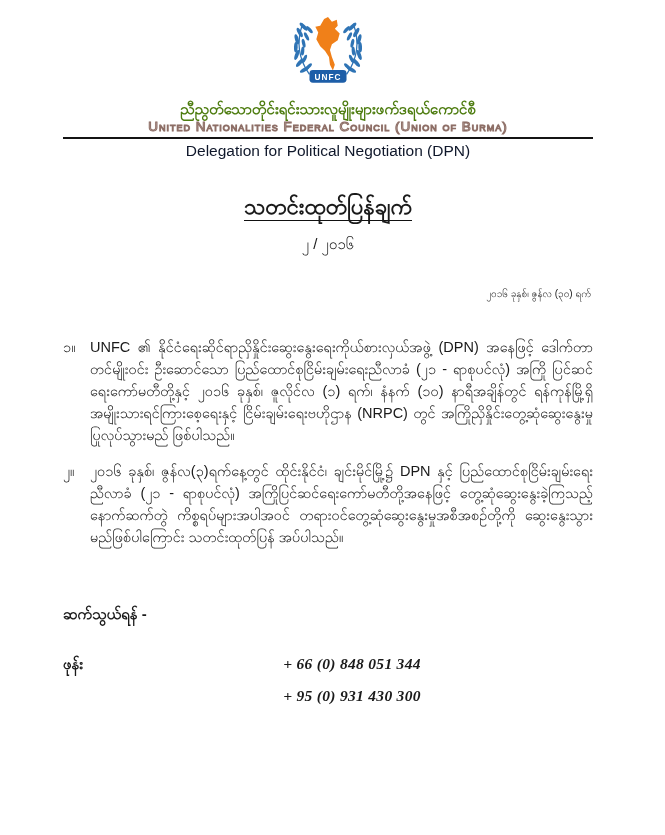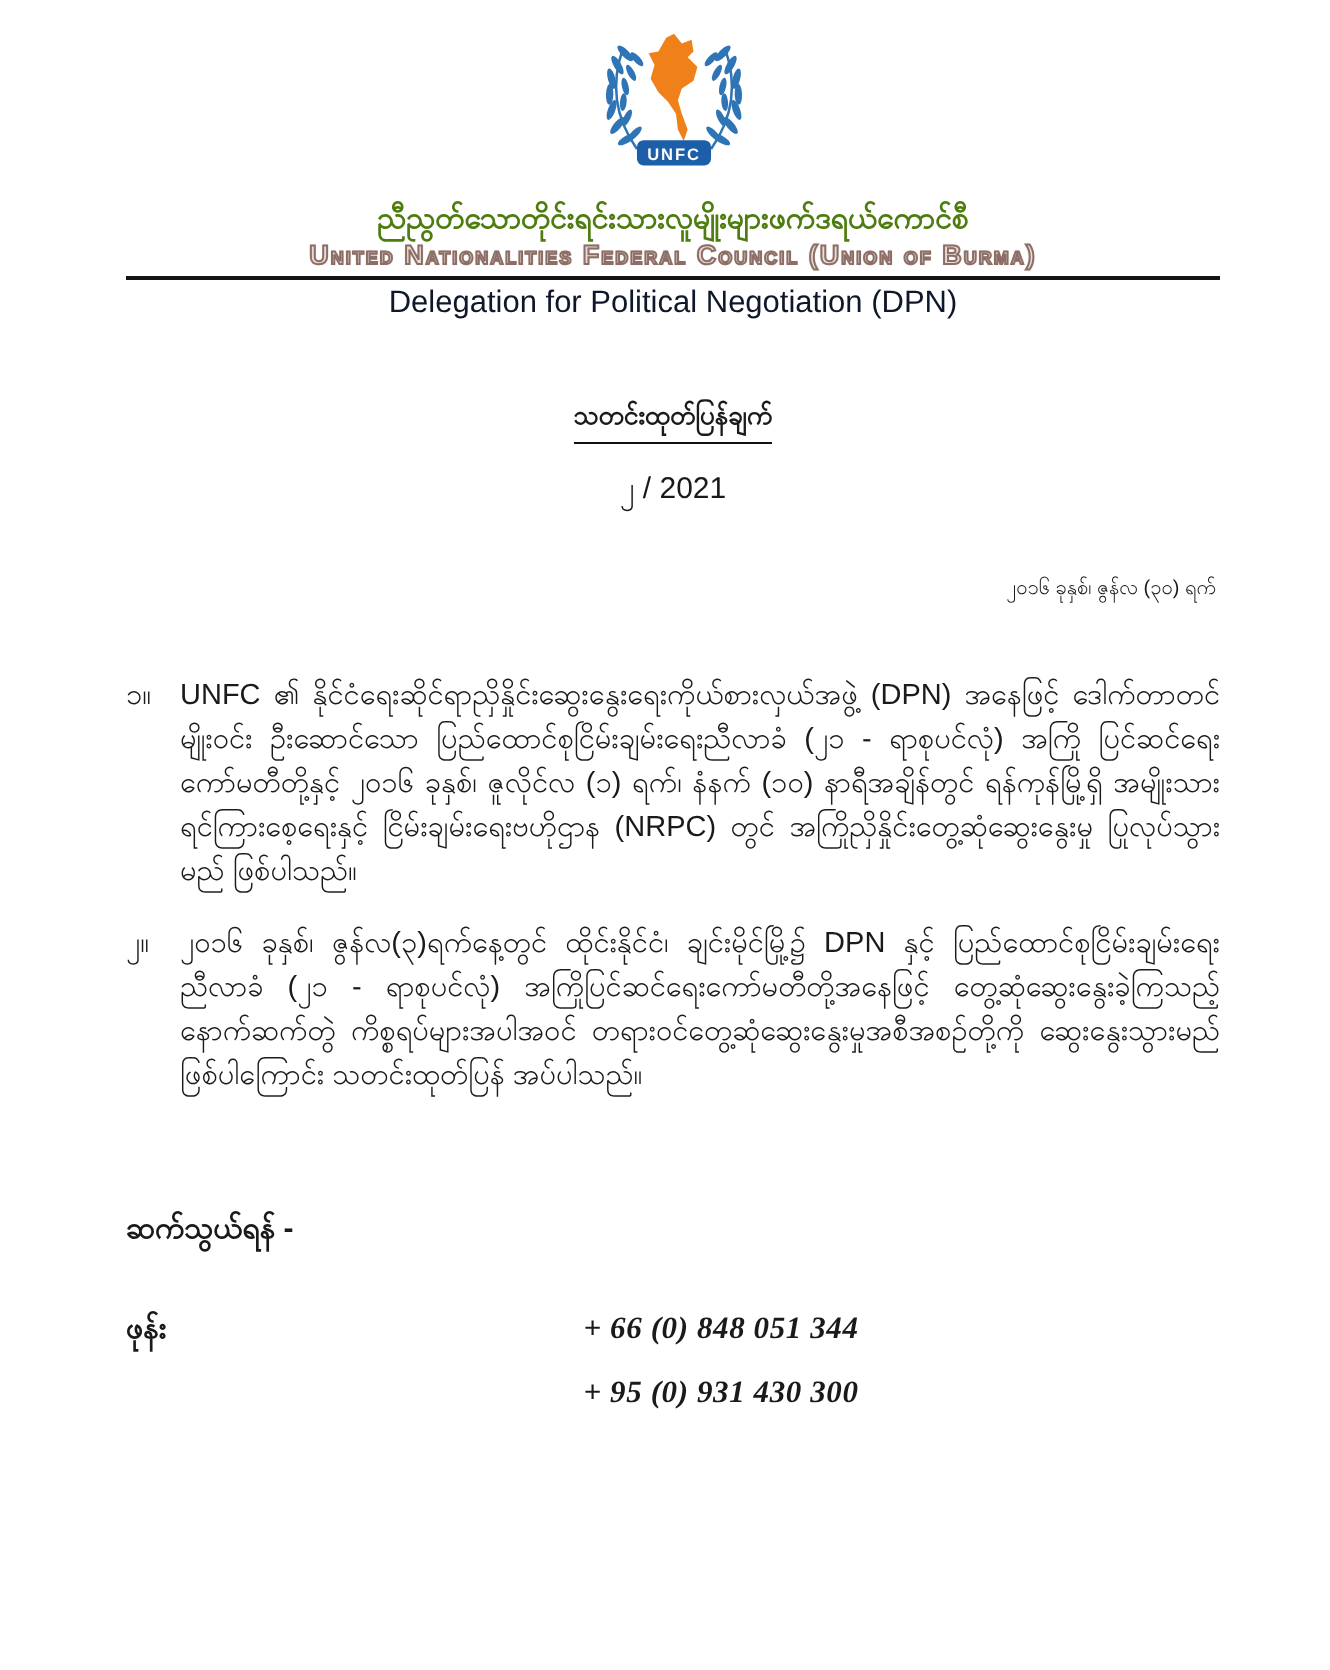--- a/index.html
+++ b/index.html
@@ -4,51 +4,51 @@
 <style>
   html,body{margin:0;padding:0;}
   body{
     width:665px;height:835px;background:#ffffff;overflow:hidden;
     font-family:"Liberation Sans","DejaVu Sans",sans-serif;
     color:#1a1a1a;
     -webkit-font-smoothing:antialiased;
   }
   .page{
     width:665px;height:634px;box-sizing:border-box;
-    padding:14px 55px 0 63px;position:relative;
+    padding:14px 72px 0 63px;position:relative;
   }
   
   .logo-wrap{text-align:center;}
   .logo-svg{display:inline-block;width:100px;height:78px;}
   .org-name-my{
     text-align:center;font-size:15px;font-weight:bold;color:#4d7c0f;
     margin-top:4px;line-height:18px;
   }
   .org-name-en{
-    text-align:center;font-size:13.5px;font-weight:bold;
+    text-align:center;font-size:13.5px;font-weight:normal;
     font-variant:small-caps;letter-spacing:1px;line-height:15px;margin-top:1px;
     color:#e9ddd8;-webkit-text-stroke:1px #8d6e66;
     text-shadow:0 0 1px #9a7a70;
   }
   .header-divider{
     border:none;border-top:2.5px solid #141414;margin:3px 0 0 0;
   }
   .dept-my{
     text-align:center;font-size:14px;font-weight:bold;color:#9e3a2b;
     margin-top:9px;line-height:18px;
   }
   .dept-en{
     text-align:center;font-size:15.5px;color:#0f172a;margin-top:3px;line-height:18px;
   }
   
   .doc-title{
     text-align:center;margin-top:36px;
   }
   .doc-title span{
-    display:inline-block;font-size:13px;font-weight:bold;
+    display:inline-block;font-size:22px;font-weight:bold;
     border-bottom:1.5px solid #111;padding-bottom:2px;line-height:22px;
   }
   .doc-ref{
     text-align:center;font-size:15px;margin-top:13px;line-height:20px;
   }
   .doc-date{
     text-align:right;font-size:10px;margin-top:30px;line-height:20px;
     padding-right:2px;
   }
   
@@ -126,21 +126,21 @@
   <div class="org-name-my">ညီညွတ်သောတိုင်းရင်းသားလူမျိုးများဖက်ဒရယ်ကောင်စီ</div>
   <div class="org-name-en">United Nationalities Federal Council (Union of Burma)</div>
 
   <hr class="header-divider">
 
   <div class="dept-en">Delegation for Political Negotiation (DPN)</div>
 
   <div class="doc-title">
     <span>သတင်းထုတ်ပြန်ချက်</span>
   </div>
-  <div class="doc-ref">၂ / 2021</div>
+  <div class="doc-ref">၂ / ၂၀၁၆</div>
 
   <div class="doc-date">၂၀၁၆ ခုနှစ်၊ ဇွန်လ (၃၀) ရက်</div>
 
   <div class="paragraphs">
     <div class="para">
       <div class="para-num">၁။</div>
       <div class="para-text">UNFC ၏ နိုင်ငံရေးဆိုင်ရာညှိနှိုင်းဆွေးနွေးရေးကိုယ်စားလှယ်အဖွဲ့ (DPN) အနေဖြင့် ဒေါက်တာတင်မျိုးဝင်း ဦးဆောင်သော ပြည်ထောင်စုငြိမ်းချမ်းရေးညီလာခံ (၂၁ - ရာစုပင်လုံ) အကြို ပြင်ဆင်ရေးကော်မတီတို့နှင့် ၂၀၁၆ ခုနှစ်၊ ဇူလိုင်လ (၁) ရက်၊ နံနက် (၁၀) နာရီအချိန်တွင် ရန်ကုန်မြို့ရှိ အမျိုးသားရင်ကြားစေ့ရေးနှင့် ငြိမ်းချမ်းရေးဗဟိုဌာန (NRPC) တွင် အကြိုညှိနှိုင်းတွေ့ဆုံဆွေးနွေးမှု ပြုလုပ်သွားမည် ဖြစ်ပါသည်။</div>
     </div>
     <div class="para">
       <div class="para-num">၂။</div>

